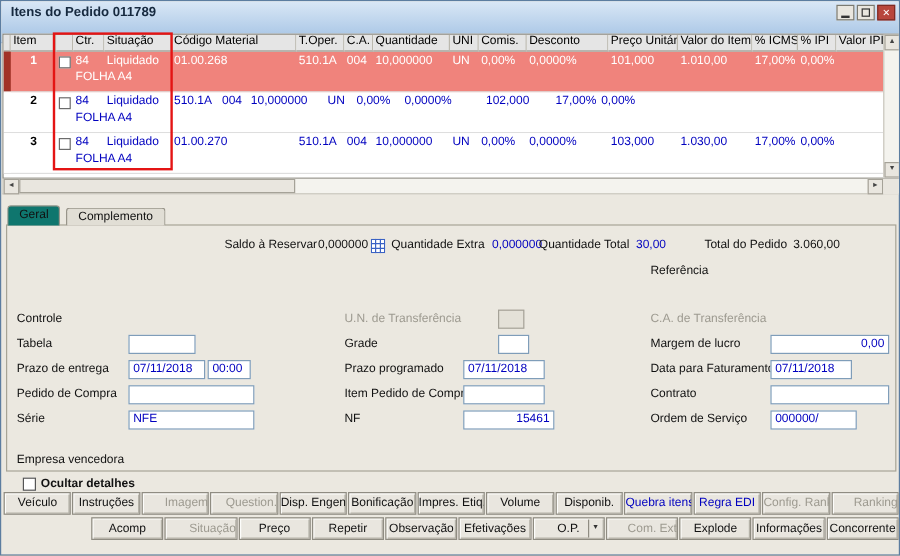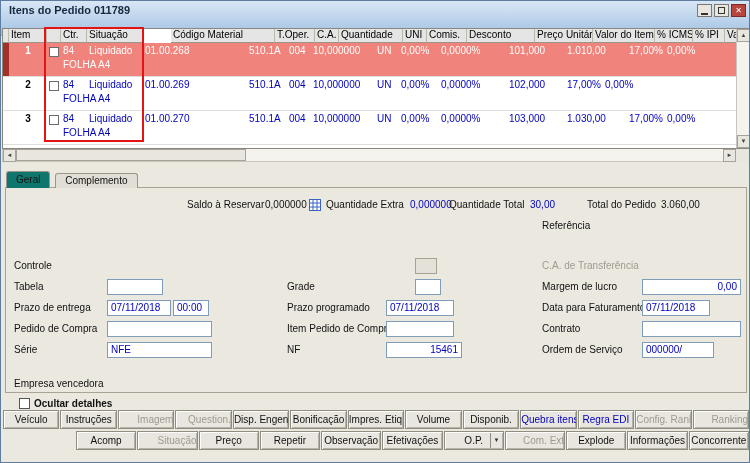--- a/index.html
+++ b/index.html
@@ -96,21 +96,21 @@
   </div>
 
   <div class="grid">
     <div class="grid-inner">
       <div class="ghead">
           <div class="hcell" style="width: 6px;"></div>
           <div class="hcell" style="width: 38px;">Item</div>
           <div class="hcell" style="width: 14px;"></div>
           <div class="hcell" style="width: 26px;">Ctr.</div>
           <div class="hcell" style="width: 56px;">Situação</div>
-          <div class="hcell" style="width: 104px; margin-left: 28px;">Código Material</div>
+          <div class="hcell" style="width: 104px;">Código Material</div>
           <div class="hcell" style="width: 40px;">T.Oper.</div>
           <div class="hcell" style="width: 24px;">C.A.</div>
           <div class="hcell" style="width: 64px;">Quantidade</div>
           <div class="hcell" style="width: 24px;">UNI</div>
           <div class="hcell" style="width: 40px;">Comis.</div>
           <div class="hcell" style="width: 68px;">Desconto</div>
           <div class="hcell" style="width: 58px;">Preço Unitário</div>
           <div class="hcell" style="width: 62px;">Valor do Item</div>
           <div class="hcell" style="width: 38px;">% ICMS</div>
           <div class="hcell" style="width: 32px;">% IPI</div>
@@ -135,21 +135,20 @@
             <div class="cell num" style="width: 38px;">17,00%</div>
             <div class="cell num" style="width: 32px;">0,00%</div>
             <div class="cell num" style="width: 41px;"></div>
           </div>
           <div class="grow">
             <div class="cell mk" style="width: 6px;"></div>
             <div class="cell itemcell" style="width: 38px;">2</div>
             <div class="cell" style="width: 14px;"><span class="cbx"></span></div>
             <div class="cell rel" style="width: 26px;">84<div class="desc">FOLHA A4</div></div>
             <div class="cell" style="width: 56px;">Liquidado</div>
-            <div class="cell" style="width: 104px;">01.00.269</div>
             <div class="cell" style="width: 40px;">510.1A</div>
             <div class="cell" style="width: 24px;">004</div>
             <div class="cell num" style="width: 64px;">10,000000</div>
             <div class="cell" style="width: 24px;">UN</div>
             <div class="cell num" style="width: 40px;">0,00%</div>
             <div class="cell num" style="width: 68px;">0,0000%</div>
             <div class="cell num" style="width: 58px;">102,000</div>
             <div class="cell num" style="width: 38px;">17,00%</div>
             <div class="cell num" style="width: 32px;">0,00%</div>
             <div class="cell num" style="width: 41px;"></div>
@@ -212,20 +211,21 @@
     </span>
     <span class="lbl" style="left:320px;top:9px">Quantidade Extra</span>
     <span class="val blue" style="left:404px;top:9px">0,000000</span>
     <span class="lbl" style="left:443px;top:9px">Quantidade Total</span>
     <span class="val blue" style="left:524px;top:9px">30,00</span>
     <span class="lbl" style="left:581px;top:9px">Total do Pedido</span>
     <span class="val" style="left:655px;top:9px">3.060,00</span>
     <span class="lbl" style="left:536px;top:30px">Referência</span>
 
     <span class="lbl" style="left:8px;top:70px">Controle</span>
+    <span class="lbl dis" style="left:281px;top:70px">U.N. de Transferência</span>
     <span class="box gray" style="left:409px;top:70px;width:22px"></span>
     <span class="lbl dis" style="left:536px;top:70px">C.A. de Transferência</span>
 
     <span class="lbl" style="left:8px;top:91px">Tabela</span>
     <span class="box" style="left:101px;top:91px;width:56px"></span>
     <span class="lbl" style="left:281px;top:91px">Grade</span>
     <span class="box" style="left:409px;top:91px;width:26px"></span>
     <span class="lbl" style="left:536px;top:91px">Margem de lucro</span>
     <span class="box right" style="left:636px;top:91px;width:99px">0,00</span>
 

